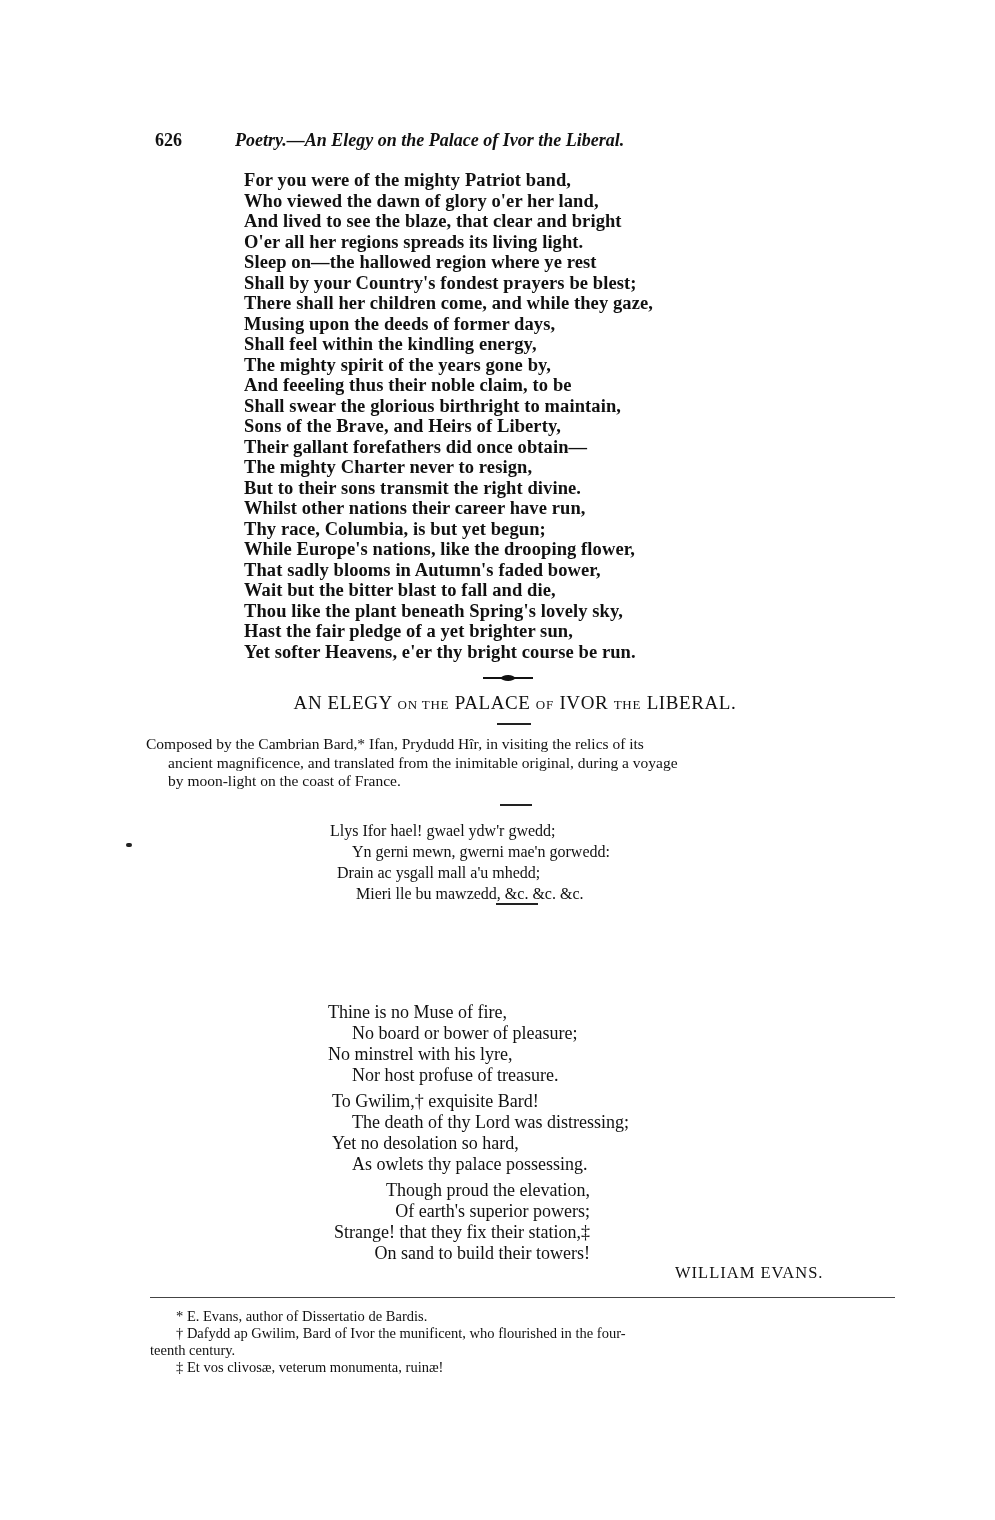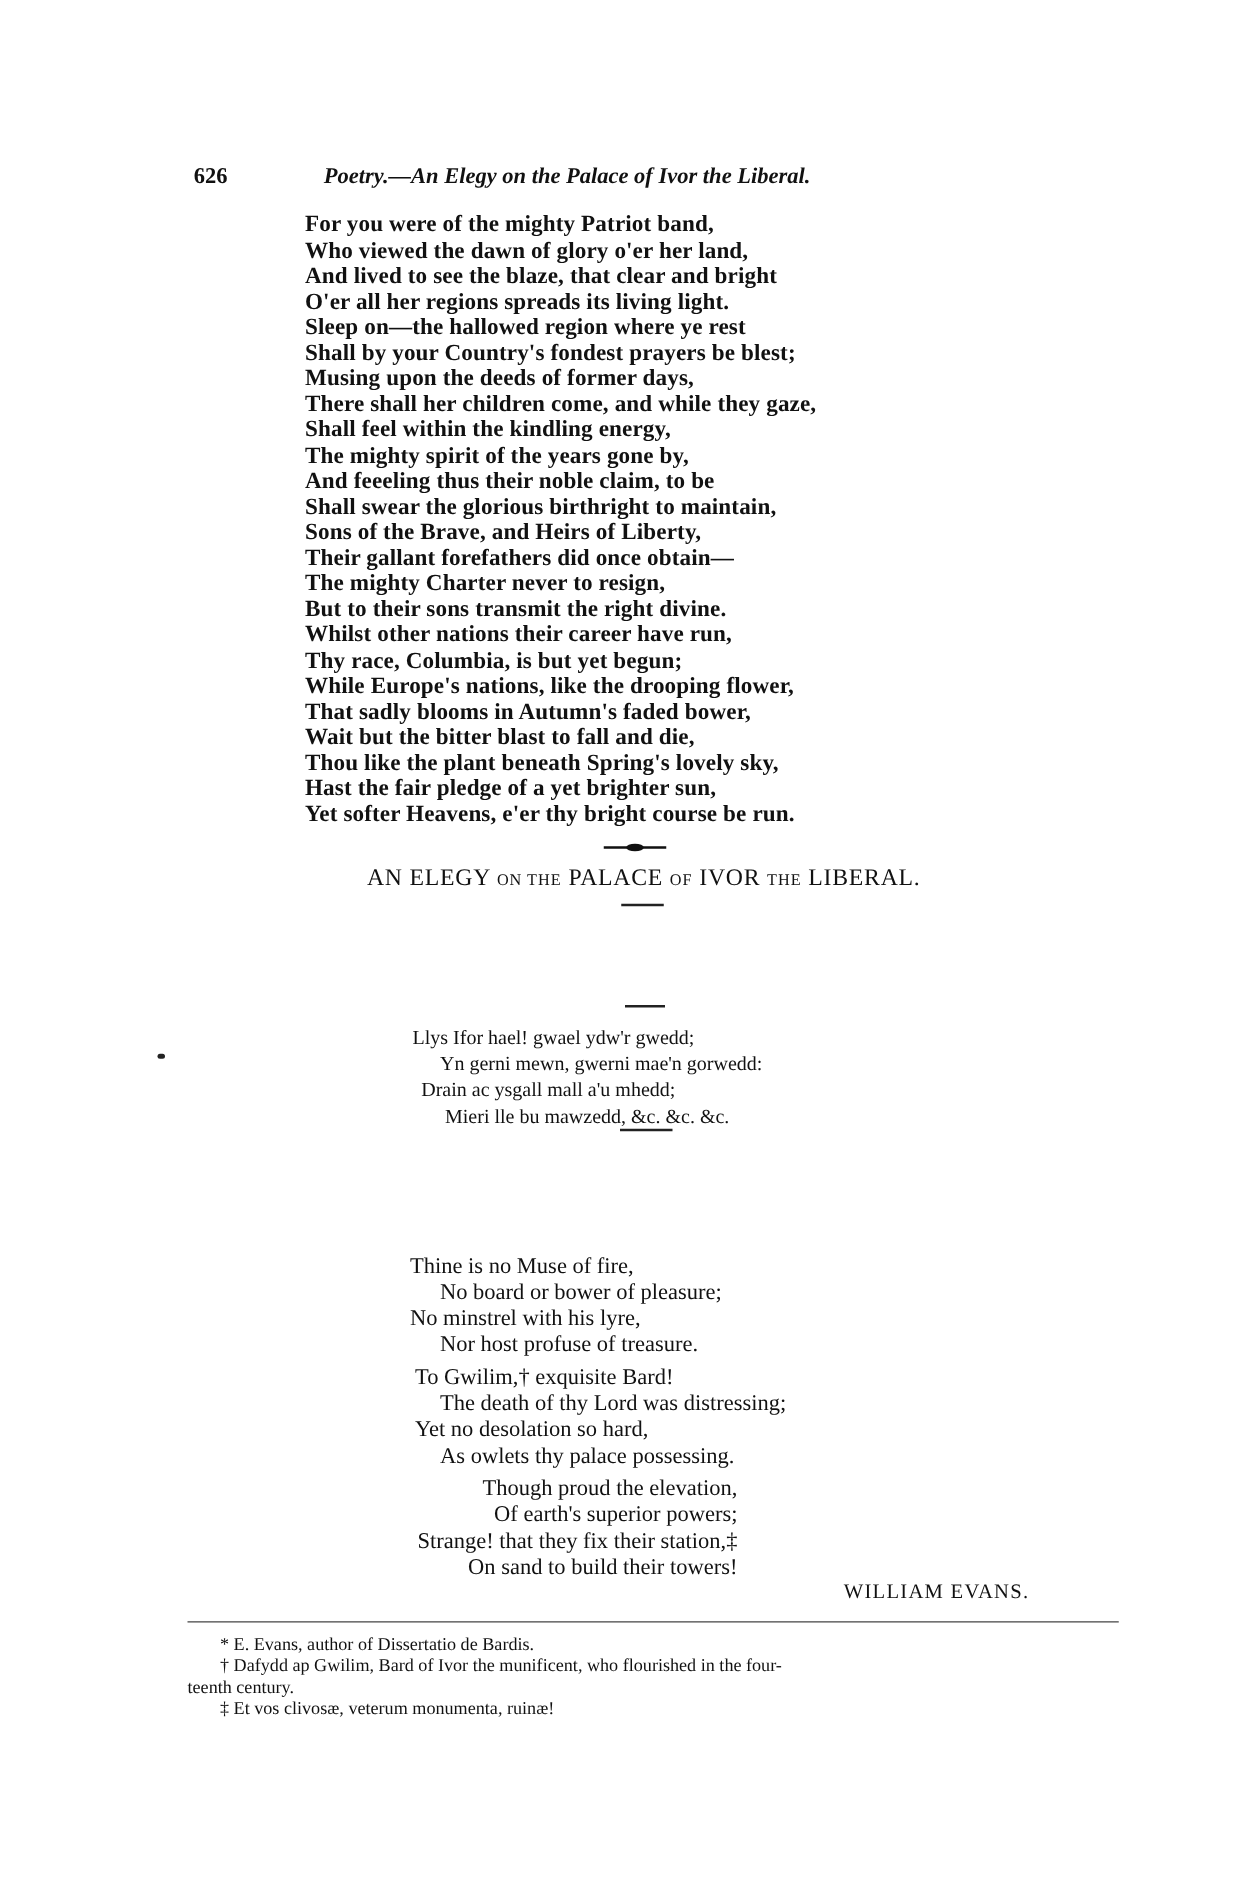--- a/index.html
+++ b/index.html
@@ -3,21 +3,21 @@
 <meta charset="utf-8">
 <style>
   html, body { margin: 0; padding: 0; background: #ffffff; }
   body {
     width: 995px; height: 1520px; position: relative; overflow: hidden;
     font-family: "Liberation Serif", "DejaVu Serif", serif; color: #111;
   }
   .page { position: absolute; left: 0; top: 0; width: 995px; height: 1520px; }
   .running-head { position: absolute; top: 130px; left: 155px; width: 720px; height: 26px; }
   .page-number { position: absolute; left: 0; top: 0; font-size: 18px; font-weight: bold; }
-  .running-title { position: absolute; left: 104px; top: 0; font-size: 18px; font-style: italic; font-weight: bold; }
+  .running-title { position: absolute; left: 80px; top: 0; font-size: 18px; font-style: italic; font-weight: bold; }
 
   .verse-block { position: absolute; left: 244px; top: 170px; }
   .verse-line { font-size: 18.5px; line-height: 20.5px; white-space: nowrap; font-weight: bold; letter-spacing: 0.1px; }
 
   .ornament-rule { position: absolute; left: 483px; top: 676px; width: 50px; height: 4px; }
   .ornament-rule::before { content: ""; position: absolute; left: 0; top: 1px; width: 50px; height: 2px; background: #111; }
   .ornament-rule::after { content: ""; position: absolute; left: 18px; top: -1px; width: 14px; height: 6px; background: #111; border-radius: 50%; }
 
   .section-title { position: absolute; left: 0; top: 692px; width: 1030px; text-align: center; font-size: 19px; letter-spacing: 0.6px; }
   .sc { font-size: 13px; letter-spacing: 0.8px; }
@@ -55,22 +55,22 @@
     <span class="running-title">Poetry.—An Elegy on the Palace of Ivor the Liberal.</span>
   </div>
 
   <div class="verse-block">
     <div class="verse-line">For you were of the mighty Patriot band,</div>
     <div class="verse-line">Who viewed the dawn of glory o'er her land,</div>
     <div class="verse-line">And lived to see the blaze, that clear and bright</div>
     <div class="verse-line">O'er all her regions spreads its living light.</div>
     <div class="verse-line">Sleep on—the hallowed region where ye rest</div>
     <div class="verse-line">Shall by your Country's fondest prayers be blest;</div>
+    <div class="verse-line">There shall her children come, and while they gaze,</div>
     <div class="verse-line">Musing upon the deeds of former days,</div>
-    <div class="verse-line">There shall her children come, and while they gaze,</div>
     <div class="verse-line">Shall feel within the kindling energy,</div>
     <div class="verse-line">The mighty spirit of the years gone by,</div>
     <div class="verse-line">And feeeling thus their noble claim, to be</div>
     <div class="verse-line">Shall swear the glorious birthright to maintain,</div>
     <div class="verse-line">Sons of the Brave, and Heirs of Liberty,</div>
     <div class="verse-line">Their gallant forefathers did once obtain—</div>
     <div class="verse-line">The mighty Charter never to resign,</div>
     <div class="verse-line">But to their sons transmit the right divine.</div>
     <div class="verse-line">Whilst other nations their career have run,</div>
     <div class="verse-line">Thy race, Columbia, is but yet begun;</div>
@@ -89,20 +89,25 @@
     <span class="sc">ON THE</span>
     <span>PALACE</span>
     <span class="sc">OF</span>
     <span>IVOR</span>
     <span class="sc">THE</span>
     <span>LIBERAL.</span>
   </div>
 
   <div class="short-rule" style="left:497px; top:723px; width:34px;"></div>
 
+  <div class="preface">
+    <div class="preface-line">Composed by the Cambrian Bard,* Ifan, Prydudd Hîr, in visiting the relics of its</div>
+    <div class="preface-line indent">ancient magnificence, and translated from the inimitable original, during a voyage</div>
+    <div class="preface-line indent">by moon-light on the coast of France.</div>
+  </div>
 
   <div class="short-rule" style="left:500px; top:804px; width:32px;"></div>
 
   <div class="stray-mark"></div>
 
   <div class="welsh-block">
     <div class="welsh-line">Llys Ifor hael! gwael ydw'r gwedd;</div>
     <div class="welsh-line i1" style="padding-left:22px;">Yn gerni mewn, gwerni mae'n gorwedd:</div>
     <div class="welsh-line" style="padding-left:7px;">Drain ac ysgall mall a'u mhedd;</div>
     <div class="welsh-line" style="padding-left:26px;">Mieri lle bu mawzedd, &amp;c. &amp;c. &amp;c.</div>

